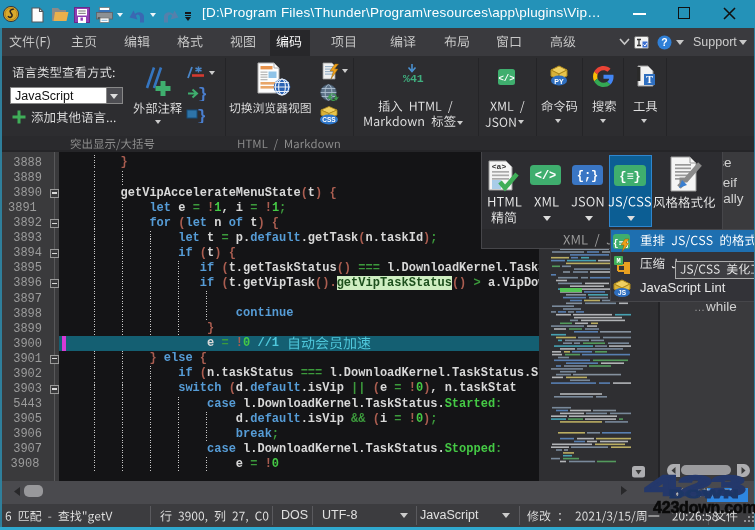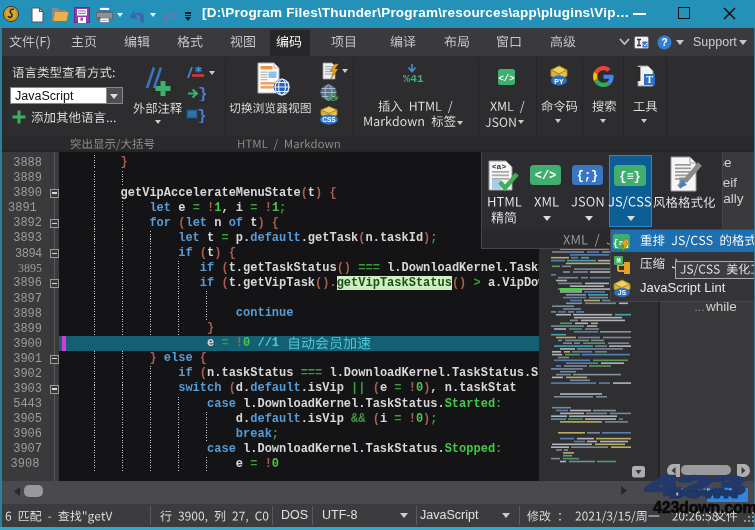--- a/index.html
+++ b/index.html
@@ -47,21 +47,21 @@
 <path d="M9.5 11.5 L1.5 9.5 L5.5 2.5 Z" fill="#3a68b2"></path>
     </svg>
 <div style="position:absolute;left:150px;top:13px;width:0;height:0;border-left:3.5px solid transparent;border-right:3.5px solid transparent;border-top:4.5px solid #eef6f9"></div>
 <svg style="position:absolute;left:161px;top:8px" width="19" height="15" viewBox="0 0 19 15">
 <path d="M13.5 8.5 C 12 3.5, 4.5 2.5, 3 8 L3 14.5 L7 14.5 L7 9 C 8 5.5, 11 6, 11.5 9 Z" fill="#5580ab"></path>
 <path d="M9.5 11.5 L17.5 9.5 L13.5 2.5 Z" fill="#5580ab"></path>
     </svg>
 <div style="position:absolute;left:184.5px;top:12px;width:6.5px;height:1.6px;background:#16161a"></div>
 <div style="position:absolute;left:184.5px;top:14.6px;width:6.5px;height:1.2px;background:#16161a"></div>
 <div style="position:absolute;left:184.5px;top:16.6px;width:0;height:0;border-left:3.3px solid transparent;border-right:3.3px solid transparent;border-top:4.2px solid #16161a"></div>
-<div style="position:absolute;left:202px;top:5px;white-space:pre;font-size:13.5px;font-weight:bold;color:#ffffff;letter-spacing:0.2px">[D:\Program Files\Thunder\Program\resources\app\plugins\Vip…</div>
+<div style="position:absolute;left:202px;top:5px;white-space:pre;font-size:13.5px;font-weight:normal;color:#ffffff;letter-spacing:0.2px">[D:\Program Files\Thunder\Program\resources\app\plugins\Vip…</div>
 <div style="position:absolute;left:633px;top:13px;width:13px;height:2px;background:#fff"></div>
 <div style="position:absolute;left:678px;top:7px;width:12px;height:12px;border:1.6px solid #111"></div>
 <svg style="position:absolute;left:723px;top:7px" width="13" height="13" viewBox="0 0 13 13">
 <path d="M1 1 L12 12 M12 1 L1 12" stroke="#111" stroke-width="1.6"></path>
     </svg>
 <div style="position:absolute;left:0;top:28px;width:755px;height:28px;background:#3a3a3e"></div>
 <div style="position:absolute;left:270px;top:30px;width:40px;height:26px;background:#27272a"></div>
 <div style="position:absolute;left:9px;top:35px;">
       <svg width="42" height="16" viewBox="0 0 42 16" style="overflow:visible">
         <path fill="#c8c8c8" d="M5.5 0.7C5.9 1.4 6.3 2.2 6.5 2.8L7.5 2.4C7.4 1.9 6.9 1.1 6.5 0.4ZM0.7 2.8V3.8H2.7C3.4 5.7 4.5 7.4 5.8 8.8C4.4 10.0 2.6 10.9 0.5 11.5C0.7 11.8 1.0 12.2 1.1 12.5C3.2 11.8 5.1 10.8 6.5 9.5C8.0 10.8 9.8 11.8 11.9 12.4C12.1 12.1 12.3 11.7 12.6 11.5C10.5 11.0 8.7 10.0 7.3 8.8C8.6 7.5 9.6 5.8 10.3 3.8H12.4V2.8ZM6.6 8.2C5.3 6.9 4.4 5.4 3.7 3.8H9.2C8.6 5.5 7.7 7.0 6.6 8.2Z M17.1 7.0V8.0H20.9V12.5H21.8V8.0H25.4V7.0H21.8V4.1H24.8V3.2H21.8V0.7H20.9V3.2H19.1C19.3 2.6 19.4 2.0 19.6 1.4L18.6 1.2C18.3 2.9 17.8 4.5 17.0 5.6C17.3 5.7 17.7 6.0 17.8 6.1C18.2 5.6 18.5 4.9 18.8 4.1H20.9V7.0ZM16.5 0.6C15.8 2.5 14.6 4.5 13.4 5.8C13.6 6.0 13.9 6.5 14.0 6.7C14.4 6.3 14.8 5.8 15.2 5.2V12.5H16.1V3.7C16.6 2.8 17.0 1.8 17.4 0.8Z M29.1 14.0 29.8 13.7C28.7 11.8 28.2 9.6 28.2 7.4C28.2 5.2 28.7 3.0 29.8 1.1L29.1 0.8C27.9 2.8 27.2 4.8 27.2 7.4C27.2 10.0 27.9 12.1 29.1 14.0Z M31.7 11.4H32.9V7.2H36.5V6.1H32.9V2.9H37.2V1.9H31.7Z M38.9 14.0C40.1 12.1 40.8 10.0 40.8 7.4C40.8 4.8 40.1 2.8 38.9 0.8L38.1 1.1C39.2 3.0 39.8 5.2 39.8 7.4C39.8 9.6 39.2 11.8 38.1 13.7Z"></path>
@@ -316,22 +316,22 @@
 <div style="position:absolute;left:54px;top:152px;width:1px;height:329px;background:#58585a"></div>
 <div style="position:absolute;left:539px;top:152px;width:120px;height:329px;background:#2f2f32"></div>
 <div style="position:absolute;left:658px;top:152px;width:2px;height:329px;background:#232326"></div>
 <div style="position:absolute;left:660px;top:152px;width:95px;height:329px;background:#3a3a3d"></div>
 <div style="position:absolute;left:8px;top:155.9px;white-space:pre;font-family:'Liberation Mono',monospace;font-size:12px;color:#9c9c9c;width:34px;text-align:right;line-height:14px">3888</div>
 <div style="position:absolute;left:8px;top:170.97px;white-space:pre;font-family:'Liberation Mono',monospace;font-size:12px;color:#9c9c9c;width:34px;text-align:right;line-height:14px">3889</div>
 <div style="position:absolute;left:8px;top:186.04000000000002px;white-space:pre;font-family:'Liberation Mono',monospace;font-size:12px;color:#9c9c9c;width:34px;text-align:right;line-height:14px">3890</div>
 <div style="position:absolute;left:8px;top:201.11px;white-space:pre;font-family:'Liberation Mono',monospace;font-size:12px;color:#9c9c9c;width:34px;line-height:14px">3891</div>
 <div style="position:absolute;left:8px;top:216.18px;white-space:pre;font-family:'Liberation Mono',monospace;font-size:12px;color:#9c9c9c;width:34px;text-align:right;line-height:14px">3892</div>
 <div style="position:absolute;left:8px;top:231.25px;white-space:pre;font-family:'Liberation Mono',monospace;font-size:12px;color:#9c9c9c;width:34px;text-align:right;line-height:14px">3893</div>
-<div style="position:absolute;left:8px;top:246.32px;white-space:pre;font-family:Liberation Sans, sans-serif;font-size:12px;color:#9c9c9c;width:34px;text-align:right;line-height:14px">3894</div>
-<div style="position:absolute;left:8px;top:261.39px;white-space:pre;font-family:Liberation Serif, serif;font-size:12px;color:#9c9c9c;width:34px;text-align:right;line-height:14px">3895</div>
+<div style="position:absolute;left:8px;top:246.32px;white-space:pre;font-family:Liberation Mono, monospace;font-size:12px;color:#9c9c9c;width:34px;text-align:right;line-height:14px">3894</div>
+<div style="position:absolute;left:8px;top:261.39px;white-space:pre;font-family:Liberation Mono, monospace;font-size:12px;color:#9c9c9c;width:34px;text-align:right;line-height:14px">3895</div>
 <div style="position:absolute;left:8px;top:276.46000000000004px;white-space:pre;font-family:'Liberation Mono',monospace;font-size:12px;color:#9c9c9c;width:34px;text-align:right;line-height:14px">3896</div>
 <div style="position:absolute;left:8px;top:291.53px;white-space:pre;font-family:'Liberation Mono',monospace;font-size:12px;color:#9c9c9c;width:34px;text-align:right;line-height:14px">3897</div>
 <div style="position:absolute;left:8px;top:306.6px;white-space:pre;font-family:'Liberation Mono',monospace;font-size:12px;color:#9c9c9c;width:34px;text-align:right;line-height:14px">3898</div>
 <div style="position:absolute;left:8px;top:321.67px;white-space:pre;font-family:'Liberation Mono',monospace;font-size:12px;color:#9c9c9c;width:34px;text-align:right;line-height:14px">3899</div>
 <div style="position:absolute;left:8px;top:336.74px;white-space:pre;font-family:'Liberation Mono',monospace;font-size:12px;color:#9c9c9c;width:34px;text-align:right;line-height:14px">3900</div>
 <div style="position:absolute;left:8px;top:351.81px;white-space:pre;font-family:'Liberation Mono',monospace;font-size:12px;color:#9c9c9c;width:34px;text-align:right;line-height:14px">3901</div>
 <div style="position:absolute;left:8px;top:366.88px;white-space:pre;font-family:'Liberation Mono',monospace;font-size:12px;color:#9c9c9c;width:34px;text-align:right;line-height:14px">3902</div>
 <div style="position:absolute;left:8px;top:381.95000000000005px;white-space:pre;font-family:'Liberation Mono',monospace;font-size:12px;color:#9c9c9c;width:34px;text-align:right;line-height:14px">3903</div>
 <div style="position:absolute;left:8px;top:397.02px;white-space:pre;font-family:'Liberation Mono',monospace;font-size:12px;color:#9c9c9c;width:34px;text-align:right;line-height:14px">5443</div>
 <div style="position:absolute;left:8px;top:412.09000000000003px;white-space:pre;font-family:'Liberation Mono',monospace;font-size:12px;color:#9c9c9c;width:34px;text-align:right;line-height:14px">3905</div>

